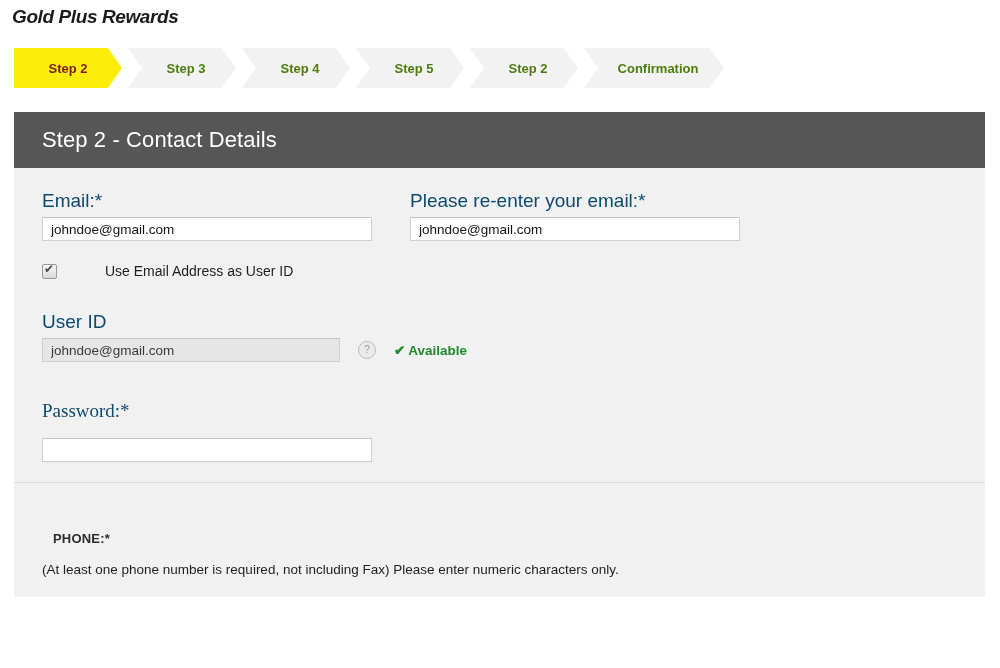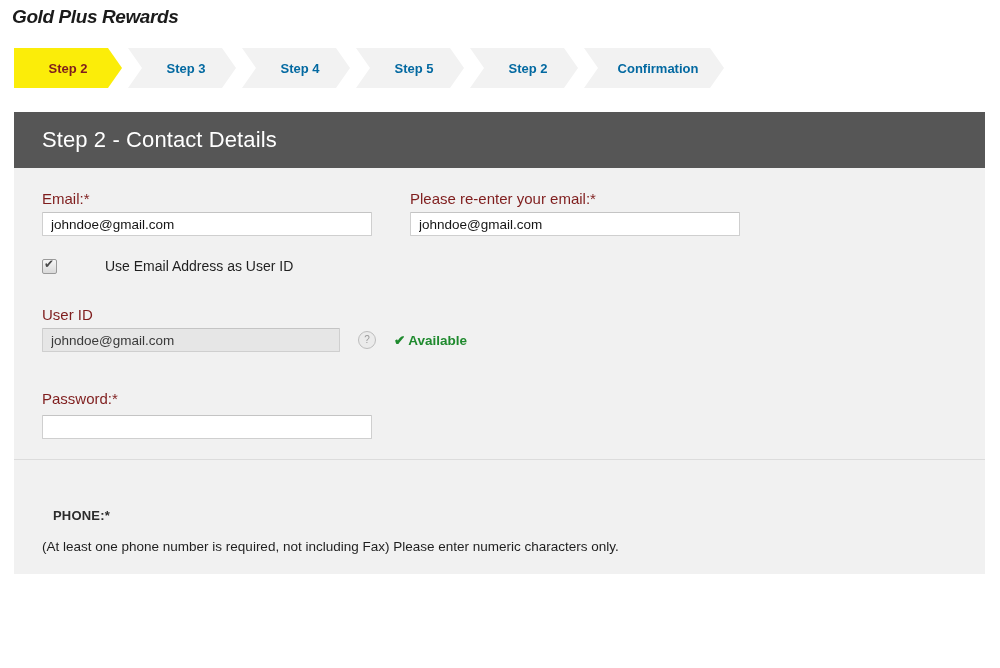--- a/index.html
+++ b/index.html
@@ -37,21 +37,21 @@
   }
   .step {
     position: relative;
     height: 40px;
     background: #f2f2f2;
     display: flex;
     align-items: center;
     justify-content: center;
     font-size: 13px;
     font-weight: bold;
-    color: #0369a1;
+    color: #4d7c0f;
     box-sizing: border-box;
     padding: 0 18px 0 26px;
     min-width: 108px;
     margin-right: 6px;
     clip-path: polygon(0 0, calc(100% - 14px) 0, 100% 50%, calc(100% - 14px) 100%, 0 100%, 14px 50%);
   }
   .step:first-child {
     padding-left: 18px;
     clip-path: polygon(0 0, calc(100% - 14px) 0, 100% 50%, calc(100% - 14px) 100%, 0 100%);
   }
@@ -96,22 +96,22 @@
 
   .section-title {
     font-size: 13px;
     font-weight: bold;
     color: #2c2c2c;
     letter-spacing: 0.2px;
     margin: 0 0 24px 0;
   }
 
   .field-label {
-    font-size: 15px;
-    color: #7f1d1d;
+    font-size: 19px;
+    color: #0c4a6e;
     margin-bottom: 5px;
     display: block;
   }
 
   .row {
     display: flex;
     align-items: flex-start;
   }
   .col-left { width: 348px; }
   .col-right { margin-left: 20px; width: 330px; }
@@ -188,21 +188,21 @@
   .avail {
     margin-left: 18px;
     color: #1f8a2e;
     font-size: 13.5px;
     font-weight: bold;
     white-space: nowrap;
   }
   .avail .tick { margin-right: 3px; }
 
   .pw-block { margin-top: 38px; }
-  .pw-block .field-label { margin-bottom: 8px; }
+  .pw-block .field-label { margin-bottom: 16px; font-family: Liberation Serif, serif; }
   .pw-second { margin-top: 20px; }
 
   .phone-title {
     font-size: 13px;
     font-weight: bold;
     color: #2c2c2c;
     margin: 22px 0 16px 0;
     letter-spacing: 0.2px;
     padding-left: 11px;
   }

